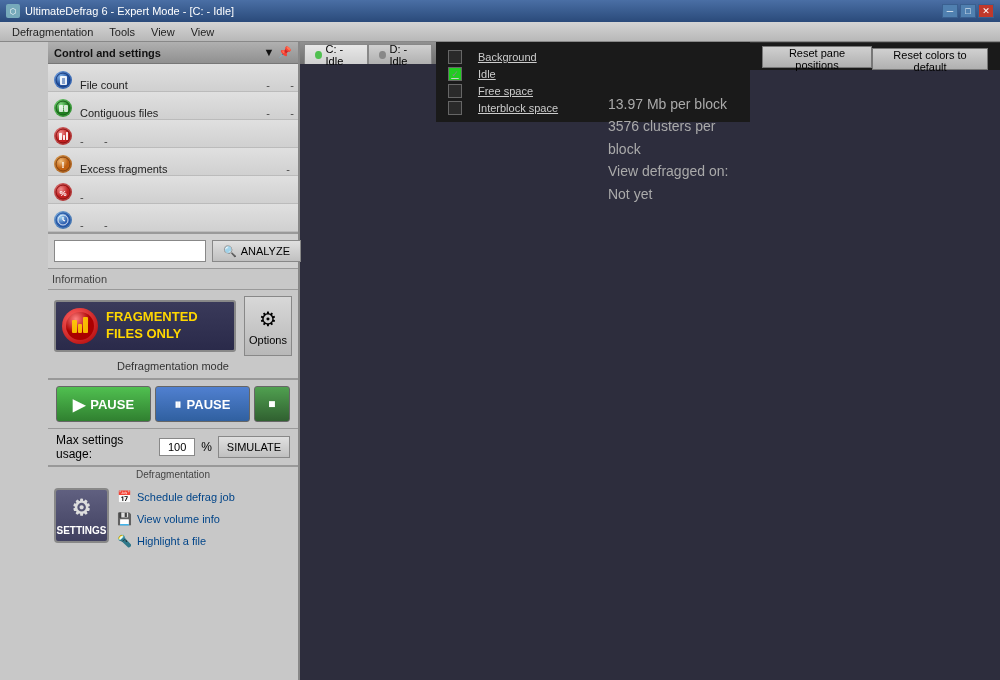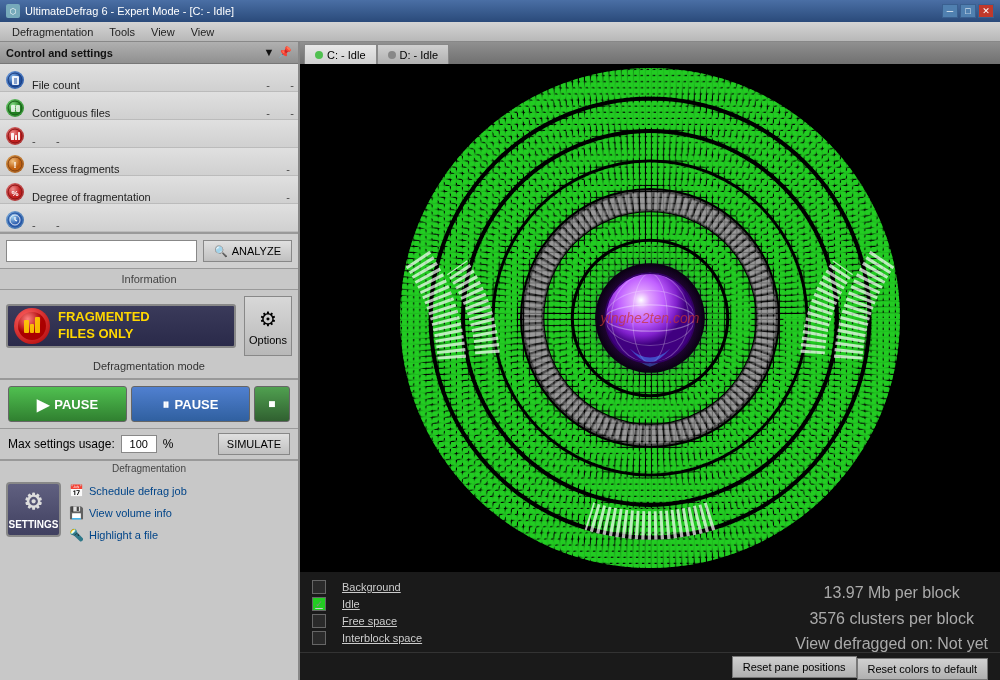--- a/index.html
+++ b/index.html
@@ -42,20 +42,21 @@
     #main { display: flex; width: 1000px; height: 638px; background: #2d2d3d; }
 
     
     #left-panel {
       width: 300px;
       min-width: 300px;
       background: #c8c8c8;
       border-right: 2px solid #888;
       display: flex;
       flex-direction: column;
+      padding-left: 48px;
     }
 
     
     #left-panel-header {
       height: 22px;
       background: linear-gradient(to bottom, #b0b0b0, #909090);
       display: flex;
       align-items: center;
       padding: 0 6px;
       justify-content: space-between;
@@ -113,21 +114,20 @@
       border: 1px solid #888;
       font-size: 11px;
       cursor: pointer;
       display: flex;
       align-items: center;
       gap: 4px;
     }
 
     
     #info-label {
-      text-align: center;
       font-size: 11px;
       color: #444;
       padding: 4px;
       background: #c8c8c8;
       border-bottom: 1px solid #999;
     }
 
     
     #defrag-mode {
       padding: 6px;
@@ -138,21 +138,21 @@
       align-items: center;
     }
     #defrag-mode-row {
       display: flex;
       align-items: center;
       gap: 8px;
       width: 100%;
     }
     #defrag-mode-box {
       flex: 1;
-      height: 44px;
+      height: 52px;
       background: linear-gradient(to bottom, #3a3a5a, #2a2a4a);
       border: 2px solid #888;
       border-radius: 3px;
       display: flex;
       align-items: center;
       padding: 6px;
       gap: 8px;
     }
     #defrag-red-icon {
       width: 36px;
@@ -284,21 +284,21 @@
       font-size: 11px;
       color: #004488;
       cursor: pointer;
       padding: 2px 0;
     }
 
     
     #right-panel {
       flex: 1;
       display: flex;
-      flex-direction: column;
+      flex-direction: row;
     }
 
     
     #drive-tabs {
       height: 22px;
       background: linear-gradient(to bottom, #909090, #707070);
       display: flex;
       align-items: flex-end;
       padding: 0 4px;
     }
@@ -350,24 +350,25 @@
       align-items: center;
       gap: 16px;
       font-size: 11px;
       color: #ccc;
       text-decoration: underline;
     }
     .legend-check { width: 14px; height: 14px; border: 1px solid #666; background: #2a2a2a; display: flex; align-items: center; justify-content: center; font-size: 9px; color: #888; }
 
     #viz-info {
       margin-left: auto;
-      text-align: center;
+      text-align: left;
       color: #aaa;
-      font-size: 16px;
+      font-size: 14px;
       line-height: 1.6;
+      margin-top: 43px;
     }
 
     #reset-colors-btn {
       height: 22px;
       padding: 0 10px;
       background: linear-gradient(to bottom, #d0d0d0, #b0b0b0);
       border: 1px solid #777;
       font-size: 11px;
       cursor: pointer;
       align-self: flex-end;
@@ -535,21 +536,20 @@
                 <defs>
                   <radialGradient id="rbg2" cx="35%" cy="30%">
                     <stop offset="0%" stop-color="#f09090"></stop>
                     <stop offset="100%" stop-color="#c02020"></stop>
                   </radialGradient>
                 </defs>
                 <text x="8" y="12" text-anchor="middle" fill="white" font-size="8" font-weight="bold">%</text>
               </svg>
           </div>
         </div>
-        <span class="stat-label">Degree of fragmentation</span>
         <span class="stat-value">-</span>
       </div>
 
       <div class="stat-row">
         <div class="stat-icon">
           <div class="icon-circle icon-clock">
             <svg width="16" height="16" viewBox="0 0 16 16">
                 <circle cx="8" cy="8" r="7" fill="url(#cbg)" stroke="#2050a0" stroke-width="1"></circle>
                 <defs>
                   <radialGradient id="cbg" cx="35%" cy="30%">

